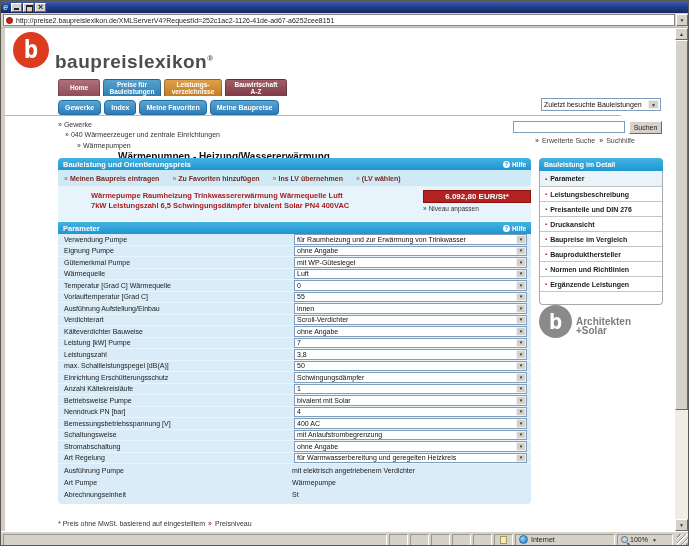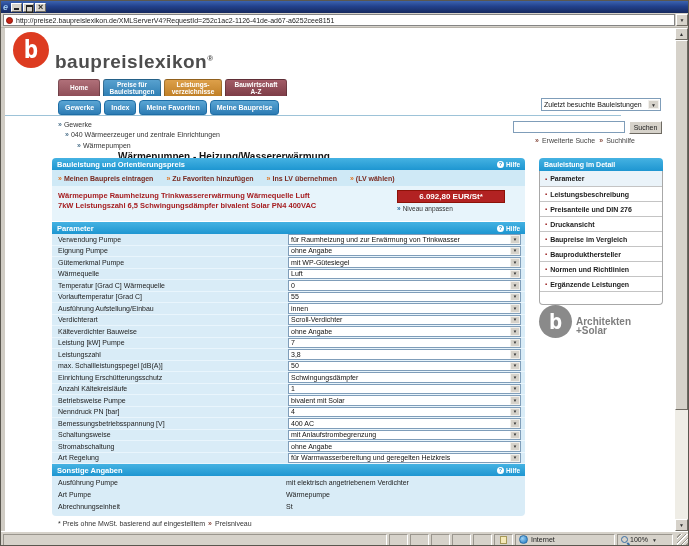--- a/index.html
+++ b/index.html
@@ -63,34 +63,34 @@
   .bc-current { margin-left:60px; font-weight:bold; font-size:10px; color:#111; height:11px; display:flex; align-items:center; }
 
   .search-input { position:absolute; left:508px; top:93px; width:112px; height:12px; background:#fff; border:1px solid #7f9db9; font-size:7px; padding:0 2px; }
   .search-btn { position:absolute; left:624px; top:93px; width:33px; height:13px; background:#d6d2ca;
     border:1px solid; border-color:#fff #6e6a62 #6e6a62 #fff; font-size:7px; color:#222; display:flex; align-items:center; justify-content:center; }
   .search-links { position:absolute; left:500px; top:109px; width:160px; display:flex; justify-content:center; gap:4px; font-size:7px; color:#444; }
   .slink { display:flex; align-items:center; gap:1px; }
   .slink .bc-arrow { color:#8a5044; }
 
   
-  .mainpanel { position:absolute; left:47px; top:130px; width:473px; }
+  .mainpanel { position:absolute; left:53px; top:130px; width:473px; }
   .sec-header { height:12px; background:linear-gradient(180deg,#45b2e2,#1e96d1); color:#fff; font-size:7.5px; font-weight:bold;
     display:flex; align-items:center; justify-content:space-between; padding:0 5px; }
   .sec-header.first { border-radius:4px 4px 0 0; }
   .help { display:flex; align-items:center; gap:2px; font-size:6.5px; font-weight:bold; color:#fff; }
   .qicon { width:7px; height:7px; border-radius:50%; background:#fff; color:#1e96d1; font-size:5.5px; font-weight:bold;
     display:flex; align-items:center; justify-content:center; }
 
   .actions { height:16px; background:#cfe9f6; display:flex; align-items:center; gap:13px; padding-left:6px; font-size:7px; }
   .alink { display:flex; align-items:center; gap:2px; font-weight:bold; color:#7a2a20; }
   .alink .arr { color:#df7420; font-weight:bold; }
 
   .product { height:36px; background:#e7f4fb; display:flex; border-bottom:1px solid #fff; }
-  .ptitle { width:345px; padding:5px 0 0 6px; font-size:7.5px; font-weight:bold; color:#a51d20; line-height:9.5px; }
+  .ptitle { width:345px; padding:5px 0 0 6px; font-size:7.5px; font-weight:bold; color:#a51d20; line-height:9.5px;margin-left:27px; }
   .pright { flex:1; padding-top:4px; }
   .pricebox { width:108px; height:13px; background:#b22222; border:1px solid #8c1208; color:#fff; font-size:8px; font-weight:bold;
     display:flex; align-items:center; justify-content:center; }
   .niveau { margin-top:2px; font-size:6.5px; color:#333; display:flex; align-items:center; gap:2px; }
   .niveau .arr { color:#2d6f9e; font-weight:bold; }
 
   .prow { height:11.5px; background:#d9ecf7; border-bottom:1px solid #e9f5fc; display:flex; align-items:center; }
   .plabel { flex:1; font-size:7px; color:#222; padding-left:6px; white-space:nowrap; }
   .fselect { position:relative; width:233px; height:10.5px; margin-right:4px; background:#fff; border:1px solid #7f9db9;
     display:flex; align-items:center; font-size:7px; color:#111; padding-left:2px; white-space:nowrap; }
@@ -420,27 +420,20 @@
         </span>
       </div>
       <div class="prow">
         <span class="plabel">Art Regelung</span>
         <span class="fselect">
           <span>für Warmwasserbereitung und geregelten Heizkreis</span>
           <span class="sarrow">▼</span>
         </span>
       </div>
 
-      <div class="sec-header">
-        <span>Sonstige Angaben</span>
-        <span class="help">
-          <span class="qicon">?</span>
-          <span>Hilfe</span>
-        </span>
-      </div>
 
       <div class="srow">
         <span class="plabel">Ausführung Pumpe</span>
         <span>mit elektrisch angetriebenem Verdichter</span>
       </div>
       <div class="srow">
         <span class="plabel">Art Pumpe</span>
         <span>Wärmepumpe</span>
       </div>
       <div class="srow">

